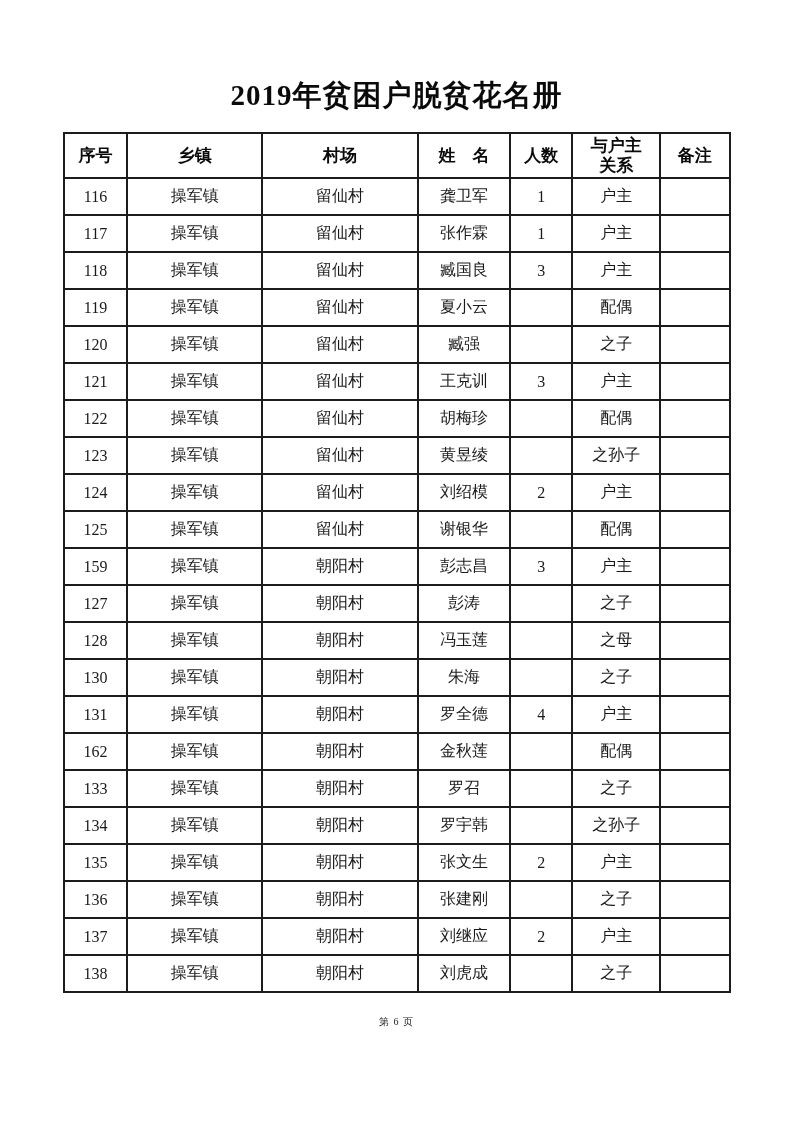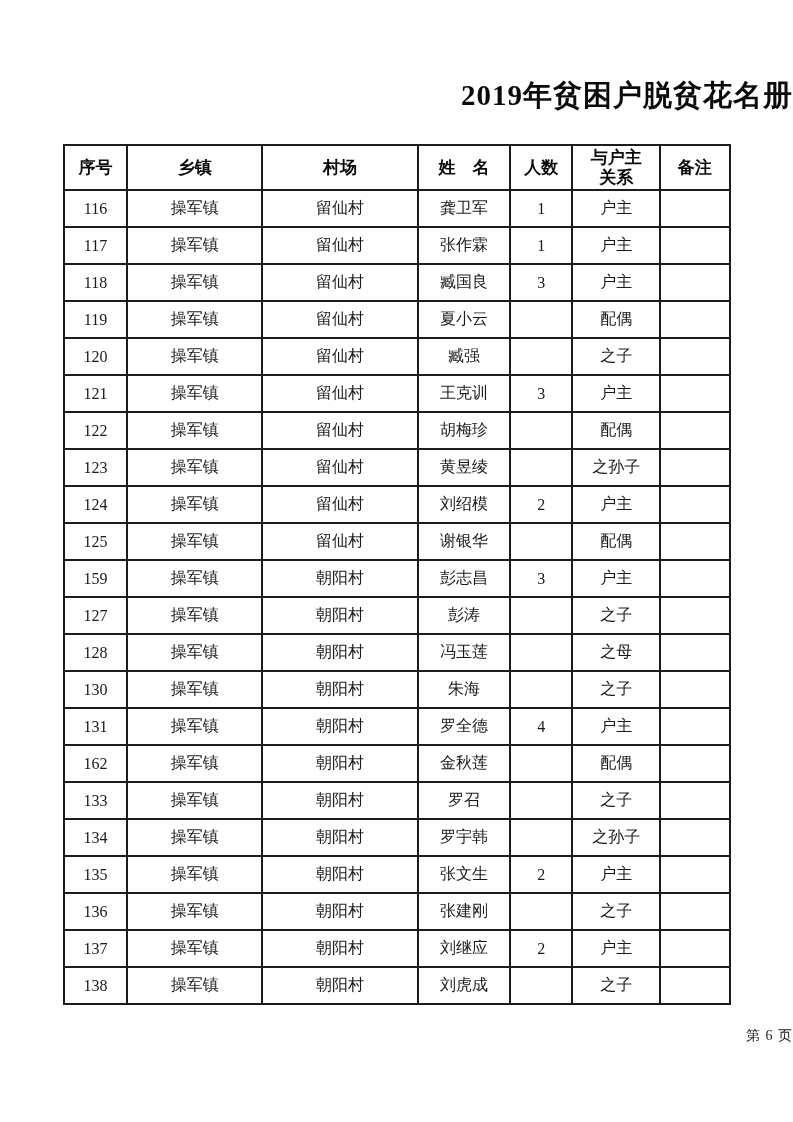--- a/index.html
+++ b/index.html
@@ -12,26 +12,26 @@
     position: relative;
     overflow: hidden;
   }
   .page {
     width: 793px;
     height: 1122px;
     background: #ffffff;
     position: relative;
   }
   .title {
-    text-align: right;
+    text-align: center;
     font-size: 29px;
     font-weight: bold;
     letter-spacing: 1px;
     padding-top: 76px;
-    margin-bottom: 28px;
+    margin-bottom: 16px;
     color: #0a0a0a;
   }
   table.roster {
     border-collapse: collapse;
     table-layout: fixed;
     width: 668px;
     margin: 12px auto;
   }
   table.roster th, table.roster td {
     border: 2px solid #1c1c1c;
@@ -55,22 +55,22 @@
   }
   
   col.c-serial   { width: 9.6%; }
   col.c-township { width: 20.2%; }
   col.c-village  { width: 23.4%; }
   col.c-name     { width: 13.9%; }
   col.c-count    { width: 9.3%; }
   col.c-relation { width: 13.2%; }
   col.c-remark   { width: 10.4%; }
   .footer {
-    text-align: right;
-    font-size: 14px;
+    text-align: center;
+    font-size: 10px;
     margin-top: 22px;
     color: #1a1a1a;
     letter-spacing: 1px;
   }
 </style>
 </head>
 <body>
 
 <div class="page">
   <h1 class="title">2019年贫困户脱贫花名册</h1>

